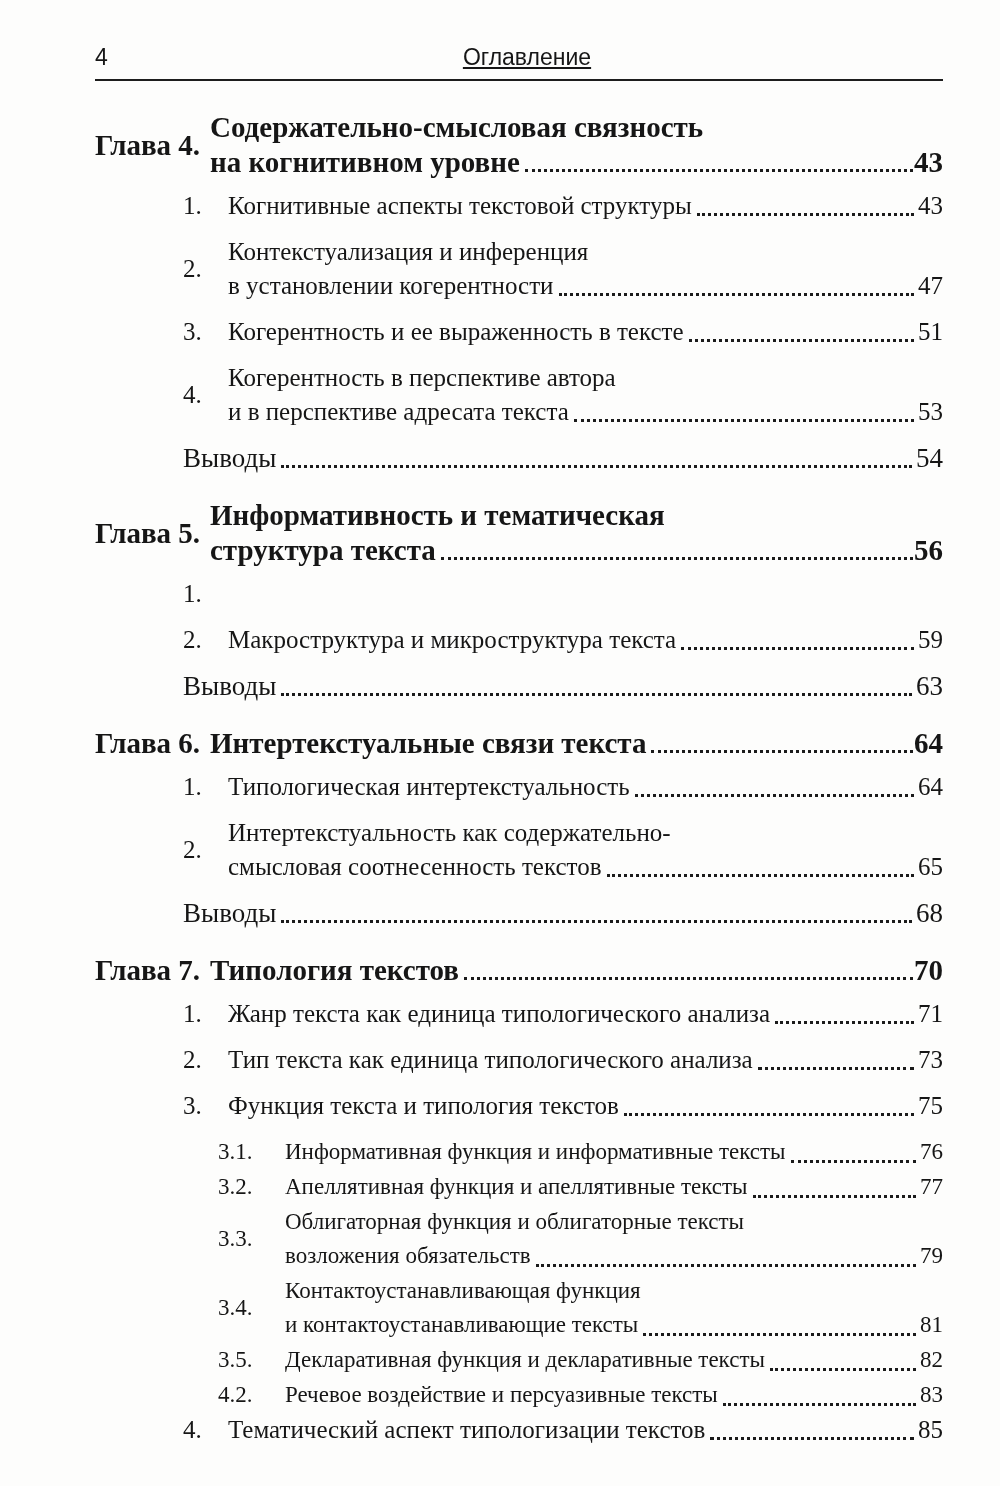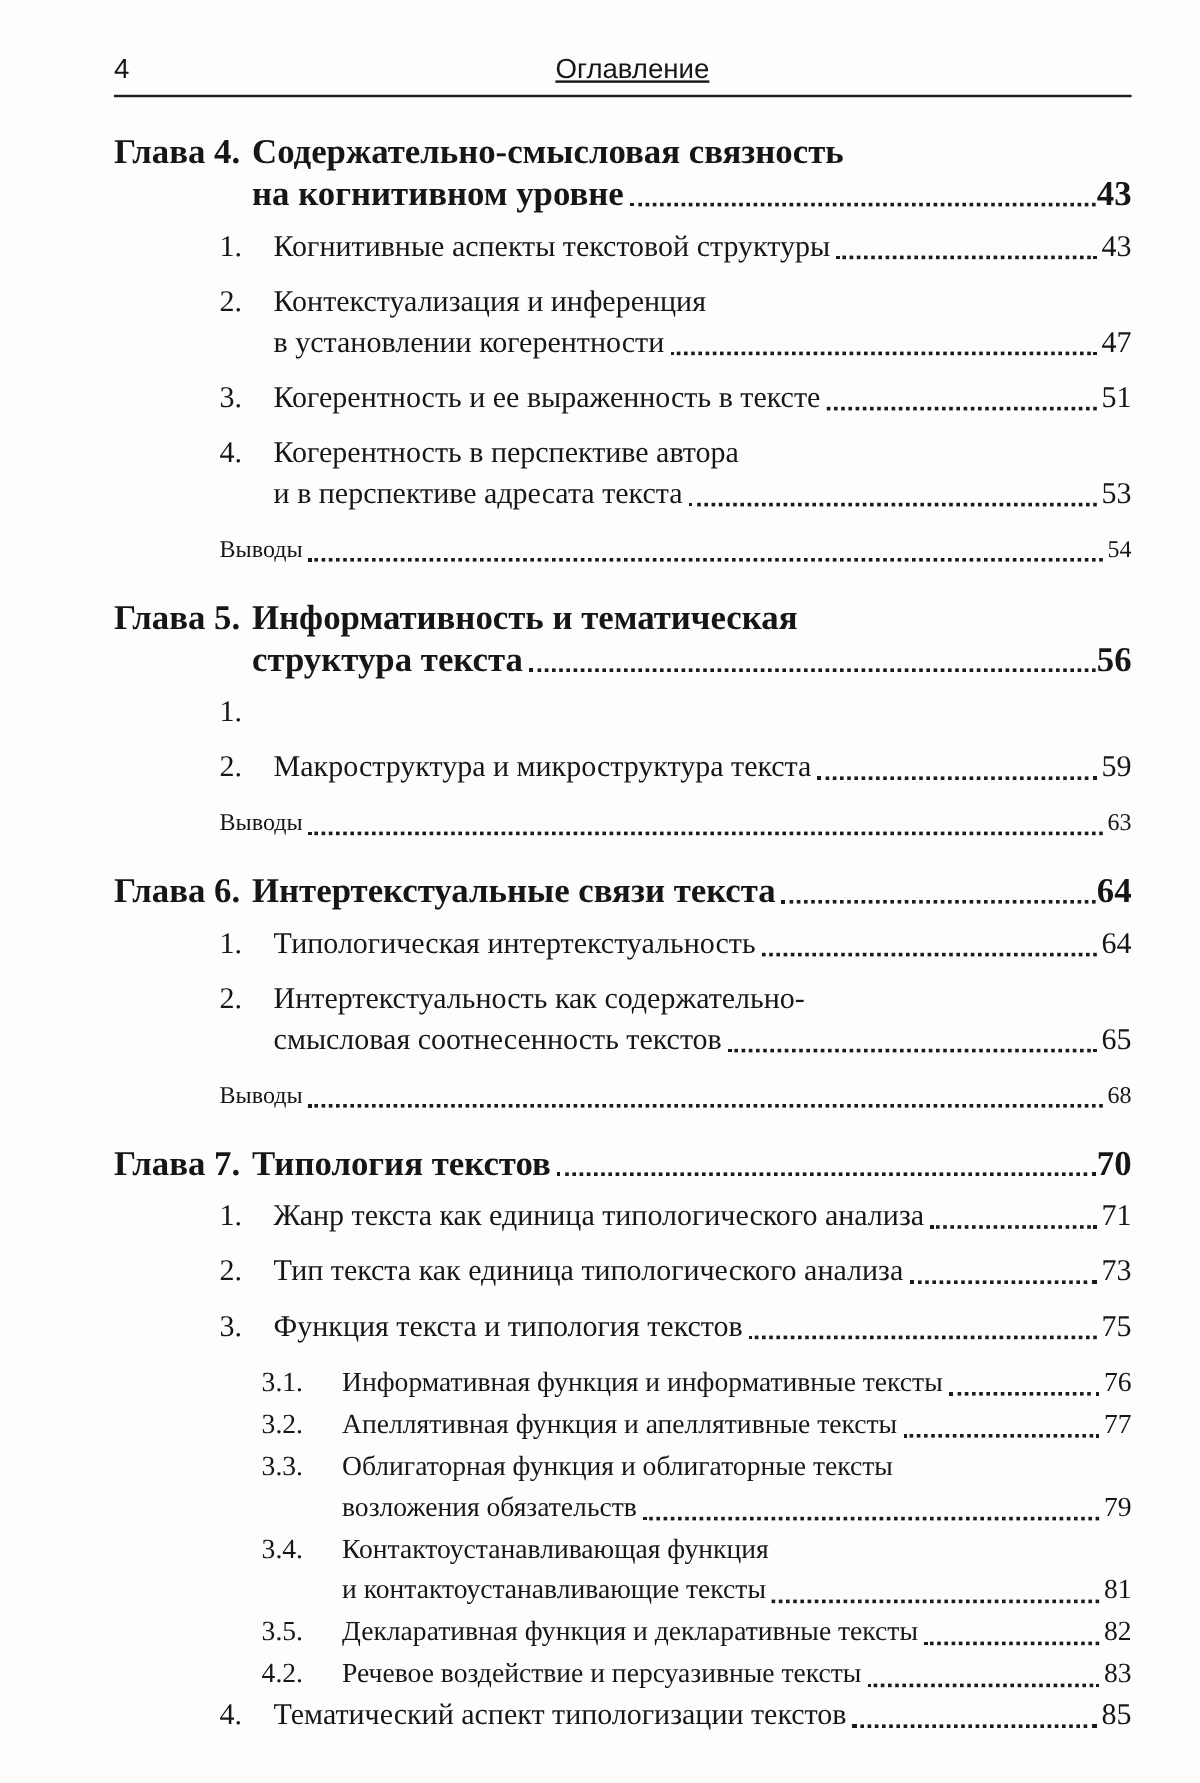--- a/index.html
+++ b/index.html
@@ -31,21 +31,21 @@
   .hnum { position: absolute; left: 0; top: 0; }
   .htitle { position: absolute; left: 16px; right: 0; text-align: center; top: 0; text-decoration: underline; }
   .hrule {
     margin-top: 9px;
     border-bottom: 2.5px solid #1d1d1d;
   }
 
   
   .toc { padding-top: 29px; }
 
-  .entry { display: flex; margin-bottom: 12px; }
+  .entry { display: flex; margin-bottom: 12px; align-items: center; }
   .entry .gutter { flex: 0 0 auto; white-space: nowrap; }
   .entry .body { flex: 1 1 auto; min-width: 0; }
 
   .line { display: flex; align-items: baseline; }
   .line .text { white-space: nowrap; }
 
   .leader {
     flex: 1 1 auto;
     min-width: 18px;
     border-bottom: 3.3px dotted #1b1b1b;
@@ -69,21 +69,21 @@
   
   .entry.item {
     font-size: 25px;
     line-height: 34px;
     padding-left: 88px;
   }
   .entry.item .gutter { width: 45px; }
 
   
   .entry.conclusion {
-    font-size: 20px;
+    font-size: 27px;
     line-height: 34px;
     padding-left: 88px;
   }
 
   
   .entry.subitem {
     font-size: 23px;
     line-height: 34px;
     padding-left: 123px;
     margin-bottom: 1px;

